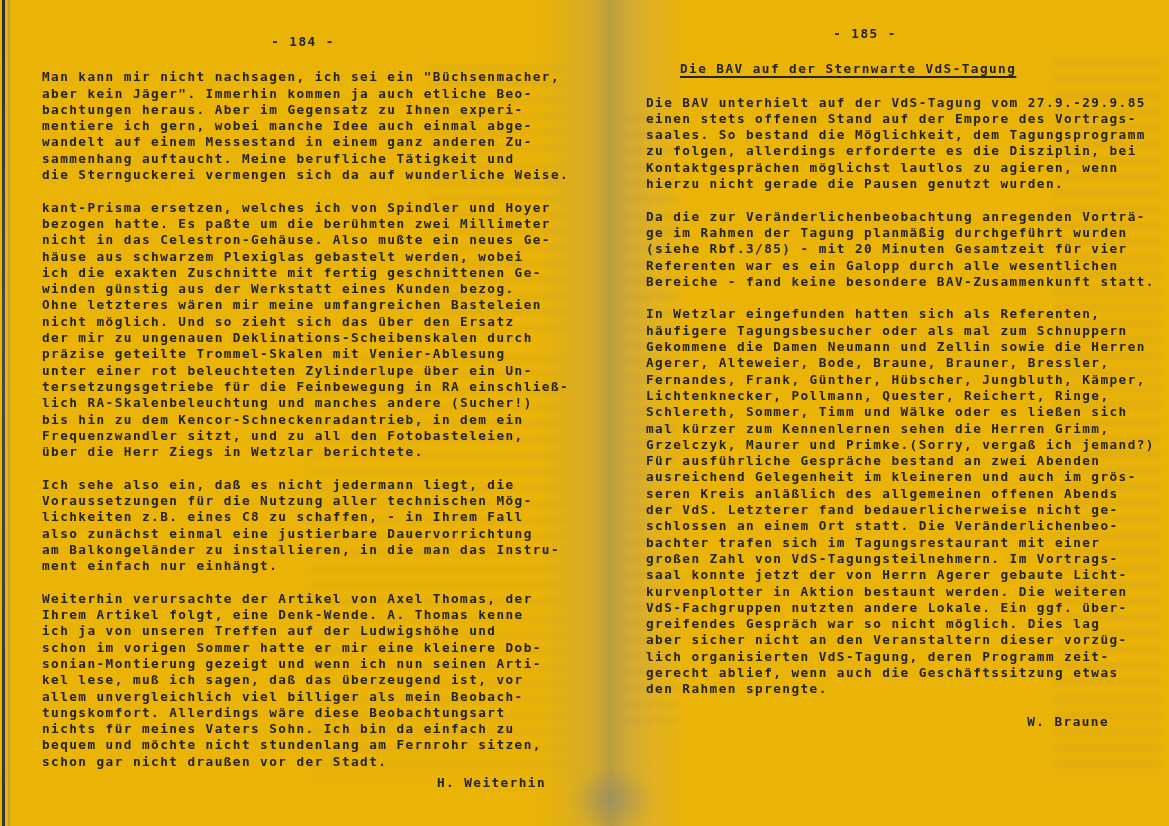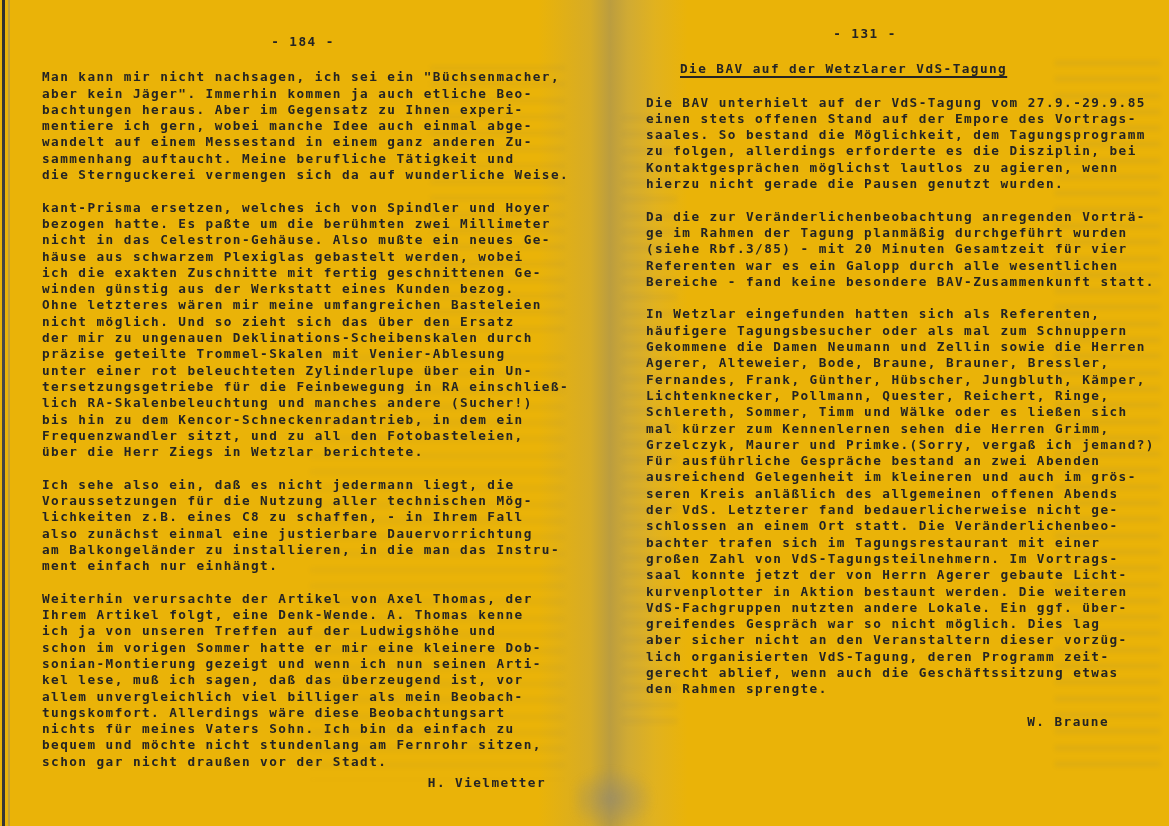--- a/index.html
+++ b/index.html
@@ -136,26 +136,26 @@
 Ihrem Artikel folgt, eine Denk-Wende. A. Thomas kenne
 ich ja von unseren Treffen auf der Ludwigshöhe und
 schon im vorigen Sommer hatte er mir eine kleinere Dob-
 sonian-Montierung gezeigt und wenn ich nun seinen Arti-
 kel lese, muß ich sagen, daß das überzeugend ist, vor
 allem unvergleichlich viel billiger als mein Beobach-
 tungskomfort. Allerdings wäre diese Beobachtungsart
 nichts für meines Vaters Sohn. Ich bin da einfach zu
 bequem und möchte nicht stundenlang am Fernrohr sitzen,
 schon gar nicht draußen vor der Stadt.</div>
-    <div class="signature-left">H. Vielmetter</div>
+    <div class="signature-left">H. Weiterhin</div>
   </div>
 
   <div class="page-col right-col">
-    <div class="page-number">- 131 -</div>
-    <div class="article-heading">Die BAV auf der Wetzlarer VdS-Tagung</div>
+    <div class="page-number">- 185 -</div>
+    <div class="article-heading">Die BAV auf der Sternwarte VdS-Tagung</div>
     <div class="para">Die BAV unterhielt auf der VdS-Tagung vom 27.9.-29.9.85
 einen stets offenen Stand auf der Empore des Vortrags-
 saales. So bestand die Möglichkeit, dem Tagungsprogramm
 zu folgen, allerdings erforderte es die Disziplin, bei
 Kontaktgesprächen möglichst lautlos zu agieren, wenn
 hierzu nicht gerade die Pausen genutzt wurden.</div>
     <div class="para">Da die zur Veränderlichenbeobachtung anregenden Vorträ-
 ge im Rahmen der Tagung planmäßig durchgeführt wurden
 (siehe Rbf.3/85) - mit 20 Minuten Gesamtzeit für vier
 Referenten war es ein Galopp durch alle wesentlichen

